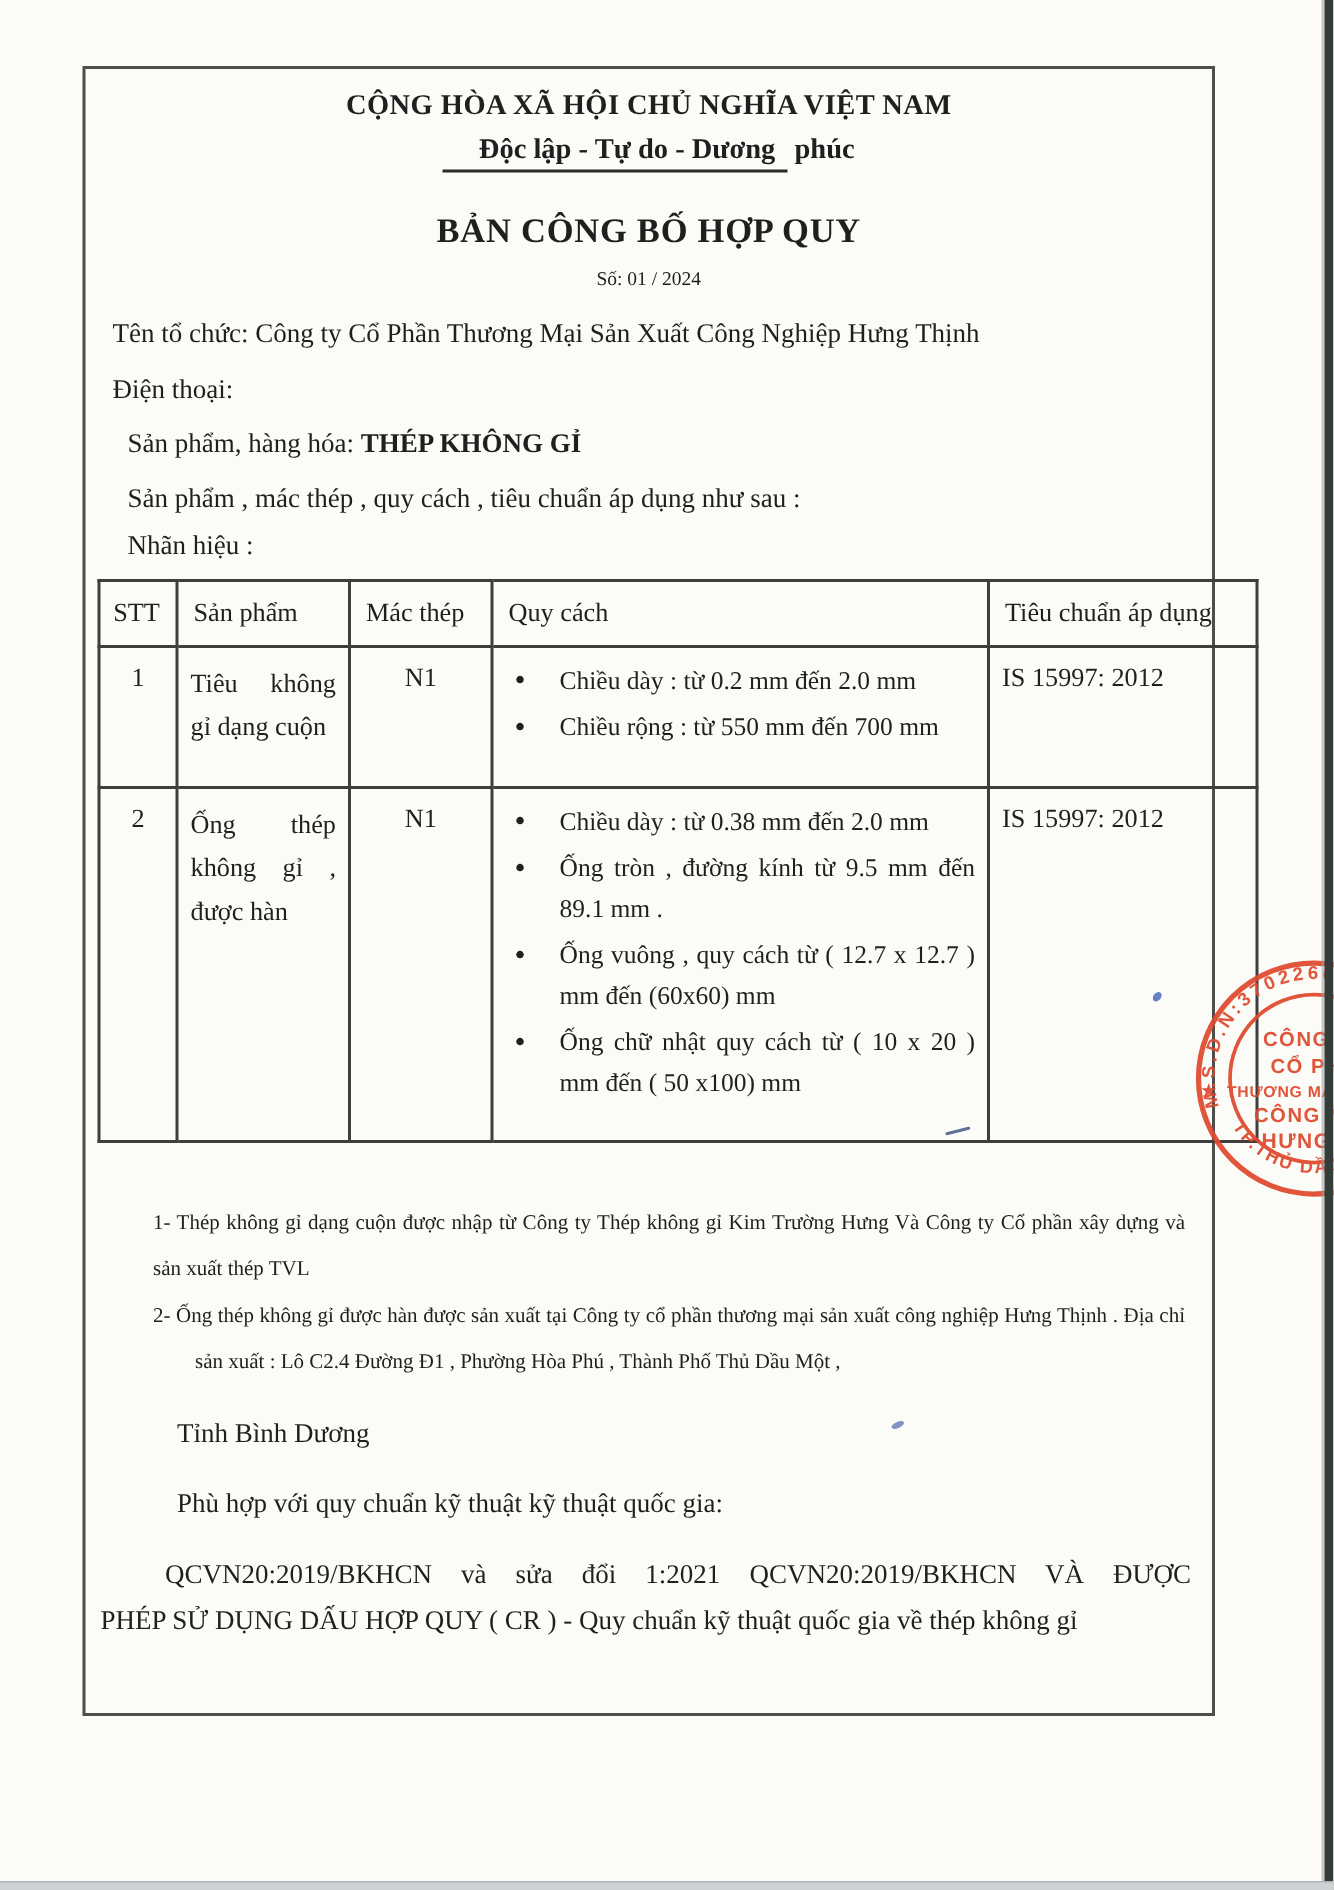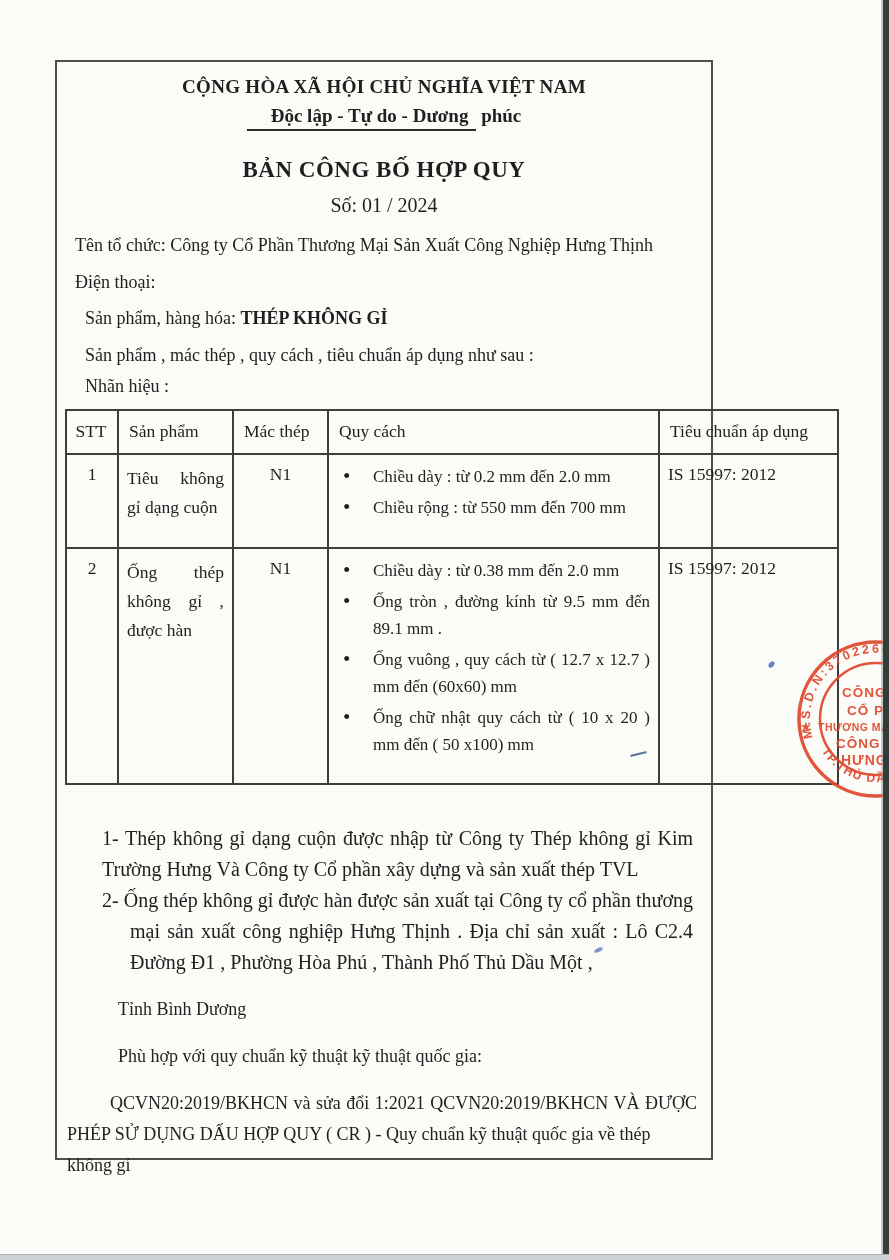--- a/index.html
+++ b/index.html
@@ -3,30 +3,30 @@
 <meta charset="utf-8">
 <style>
   html,body{margin:0;padding:0;}
   body{
     width:889px;height:1260px;position:relative;overflow:hidden;
     background:#fbfbf8;
     font-family:"Liberation Serif","DejaVu Serif",serif;
     color:#1f1f1f;
   }
   .sheet{
-    position:absolute;left:55px;top:60px;width:658px;height:1100px;
+    position:absolute;left:55px;top:44px;width:755px;height:1100px;
     border:2px solid #4e4e4c;box-sizing:border-box;
     padding:10px 8px 0 8px;background:transparent;
   }
   
   .nat-line{ text-align:center;font-weight:bold;font-size:19px;margin:4px 0 0 0;letter-spacing:.3px;}
   .motto{ text-align:center;font-weight:bold;font-size:19px;margin:7px 0 0 0;}
   .motto .u{ border-bottom:2.5px solid #2b2b2b;padding:0 8px 3px 24px;}
   .doc-title{ text-align:center;font-weight:bold;font-size:23px;margin:30px 0 0 0;letter-spacing:.5px;}
-  .doc-number{ text-align:center;font-size:20px;margin:11px 0 0 0;}
+  .doc-number{ text-align:center;font-size:13px;margin:11px 0 0 0;}
   
   .info p{ margin:0;padding:0 6px 0 10px;font-size:18px;line-height:31.5px;text-align:justify;}
   .info .first{ margin-top:13px;}
   .info .indent{ padding-left:20px;}
   .info .gap-top{ margin-top:5px;}
   
   table.conf{ border-collapse:collapse;table-layout:fixed;width:772px;margin:6px 0 0 0;font-size:17.5px;}
   table.conf th, table.conf td{ border:2px solid #3e3e3c;box-sizing:border-box;}
   table.conf th{ font-weight:normal;text-align:left;padding:8px 4px 8px 10px;height:44px;vertical-align:middle;}
   table.conf th.c{ text-align:center;padding-left:2px;}
@@ -36,21 +36,21 @@
   tr.r2 td{ height:236px;}
   td.stt{ text-align:center;}
   td.sp{ text-align:justify;padding:8px 10px;line-height:29px;}
   td.mt{ text-align:center;}
   td.tc{ padding-left:12px;}
   td.qc{ padding:8px 12px 0 26px;}
   td.qc ul{ margin:0;padding:0;list-style:none;}
   td.qc li{ position:relative;padding-left:36px;margin:0 0 5px 0;line-height:26.5px;text-align:justify;font-size:17px;}
   td.qc li::before{ content:"•";position:absolute;left:6px;top:-1px;font-size:21px;}
   
-  .notes{ margin-top:38px;font-size:20px;line-height:31px;}
+  .notes{ margin-top:38px;font-size:14px;line-height:31px;}
   .notes p{ margin:0;padding:0 10px 0 37px;text-align:justify;}
   .notes p.hang{ padding-left:65px;text-indent:-28px;}
   .plain{ margin:16px;padding:0 10px 0 37px;font-size:18px;line-height:31px;}
   .conf-line1{ margin:0;padding:0 6px 0 2px;text-indent:43px;font-size:18px;line-height:31px;
     text-align:justify;text-align-last:justify;}
   .conf-line2{ margin:0;padding:0 6px 0 2px;font-size:18px;line-height:31px;}
   
   .stamp{ position:absolute;left:791px;top:634px;opacity:.93;}
   .stamp text{ font-family:"Liberation Sans","DejaVu Sans",sans-serif;font-weight:bold;}
   

